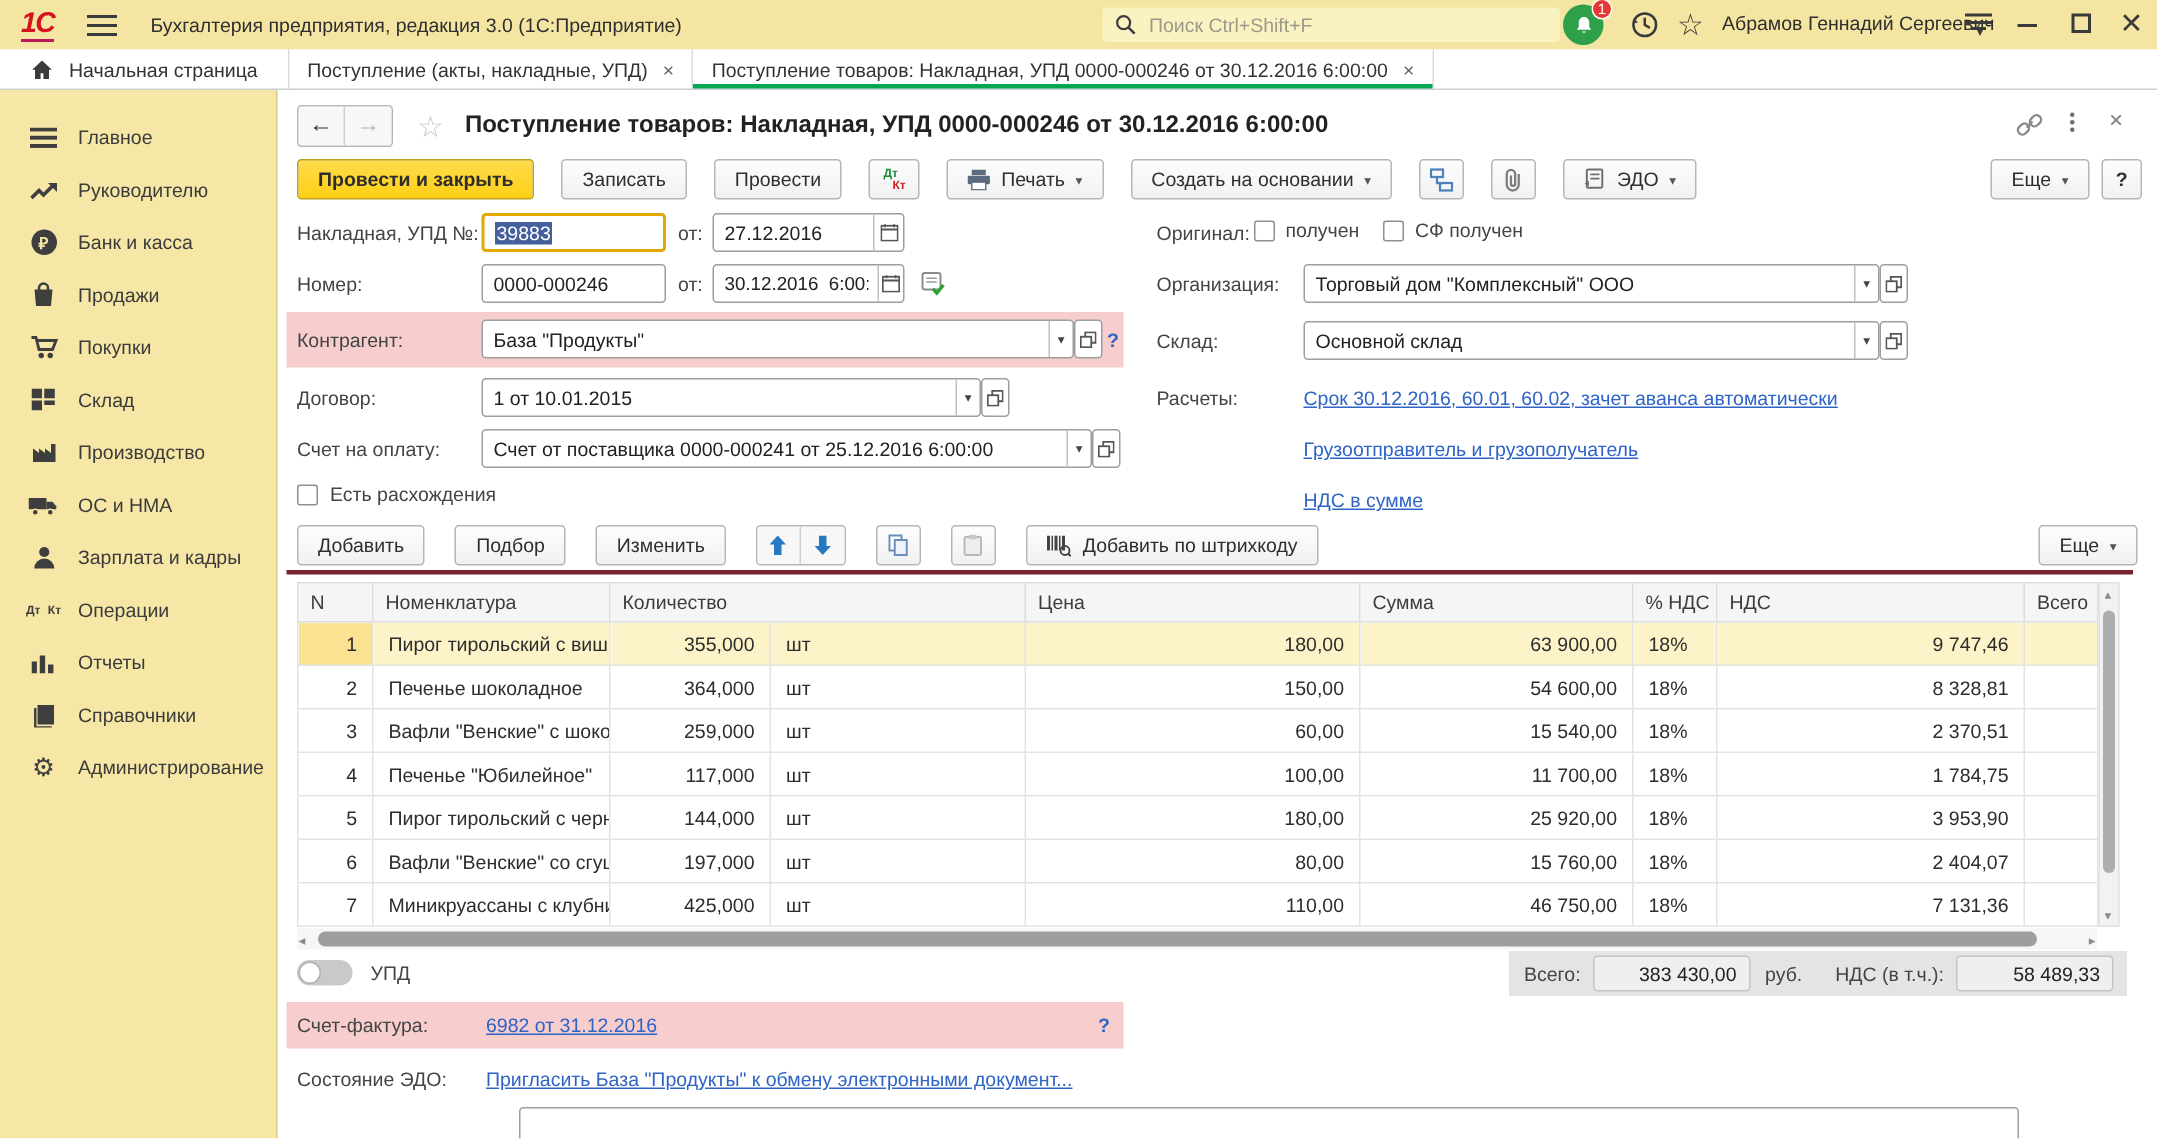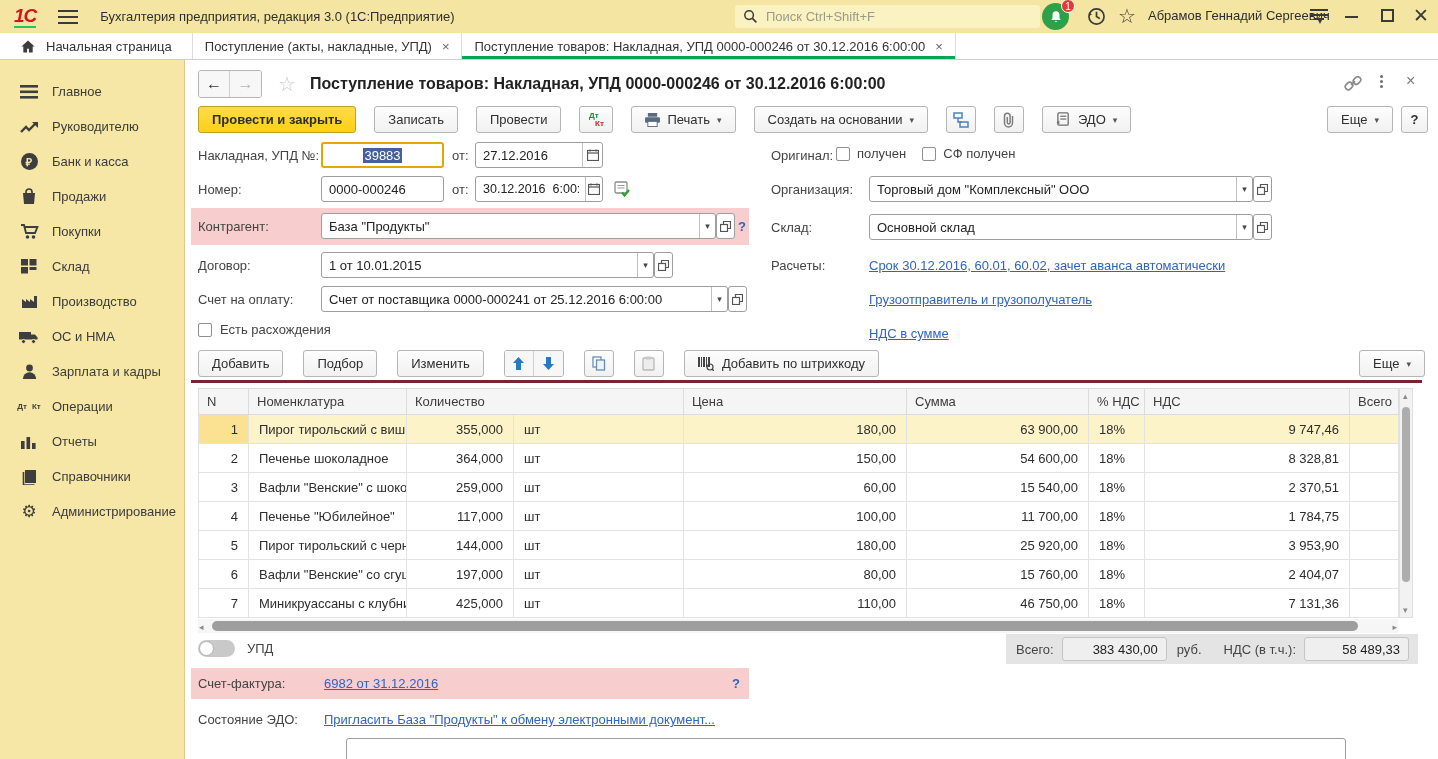--- a/index.html
+++ b/index.html
@@ -3,21 +3,21 @@
 <meta charset="utf-8">
 <style>
   * { box-sizing: border-box; }
   html,body { margin:0; padding:0; }
   body { font-family:"Liberation Sans", sans-serif; }
   #app { position:relative; width:1438px; height:759px; overflow:hidden; background:#fff; font-size:13px; color:#333; }
   .abs { position:absolute; }
 
   
   .topbar { position:absolute; left:0; top:0; width:1438px; height:33px; background:#f5e5a2; display:flex; align-items:center; }
-  .logo1c { font-weight:bold; font-style:italic; font-size:19px; color:#d6121f; margin-left:14px; letter-spacing:-1px; border-bottom:2px solid #22c55e; line-height:1; padding-bottom:1px;}
+  .logo1c { font-weight:bold; font-style:italic; font-size:19px; color:#d6121f; margin-left:14px; letter-spacing:-1px; border-bottom:2px solid #be185d; line-height:1; padding-bottom:1px;}
   .hamb { width:20px; height:14px; margin-left:22px; border-top:2px solid #3a3a3a; border-bottom:2px solid #3a3a3a; position:relative; }
   .hamb:before { content:""; position:absolute; left:0; right:0; top:4px; border-top:2px solid #3a3a3a; }
   .appTitle { margin-left:22px; color:#2e2e2e; }
   .searchBox { position:absolute; left:735px; top:5px; width:305px; height:23px; background:#fbf2c2; border-radius:3px; display:flex; align-items:center; padding:0 8px; }
   .searchBox input { border:none; outline:none; background:transparent; font-family:"Liberation Sans",sans-serif; font-size:13px; width:260px; color:#444; }
   .searchBox input::placeholder { color:#9a9a8a; }
   .wbtn { color:#3a3a3a; font-size:15px; display:flex; align-items:center; justify-content:center; width:22px; height:22px; }
   .badge { position:absolute; top:-4px; right:-6px; background:#e53935; color:#fff; font-size:10px; min-width:14px; height:14px; border-radius:7px; display:flex;align-items:center;justify-content:center; border:1px solid #fff; }
 
   
@@ -63,21 +63,21 @@
   .vthumb { position:absolute; left:2px; width:8px; background:#adadad; border-radius:4px; }
   .hscroll { position:absolute; height:14px; background:#f6f6f6; }
   .hthumb { position:absolute; top:2px; height:10px; background:#9e9e9e; border-radius:5px; }
   .sArrow { color:#8a8a8a; font-size:9px; position:absolute; }
 
   .toggle { width:37px; height:17px; border-radius:9px; background:#c9c9c9; position:relative; }
   .toggle .knob { position:absolute; left:1px; top:1px; width:15px; height:15px; border-radius:50%; background:#fff; border:1px solid #b0b0b0; }
   .totals { position:absolute; background:#e4e4e4; display:flex; align-items:center; }
   .tfield { background:#efefef; border:1px solid #c4c4c4; border-radius:3px; height:24px; display:flex; align-items:center; justify-content:flex-end; padding:0 8px; color:#222; }
 
-  .focusfld { border:2px solid #e2a700;justify-content:center; }
+  .focusfld { border:2px solid #e2a700; }
   .selTxt { background:#44619e; color:#fff; padding:0 1px; }
   svg { display:block; }
 </style>
 </head>
 <body>
 
 <div id="app">
 
   <div class="topbar">
     <div class="logo1c">1С</div>

